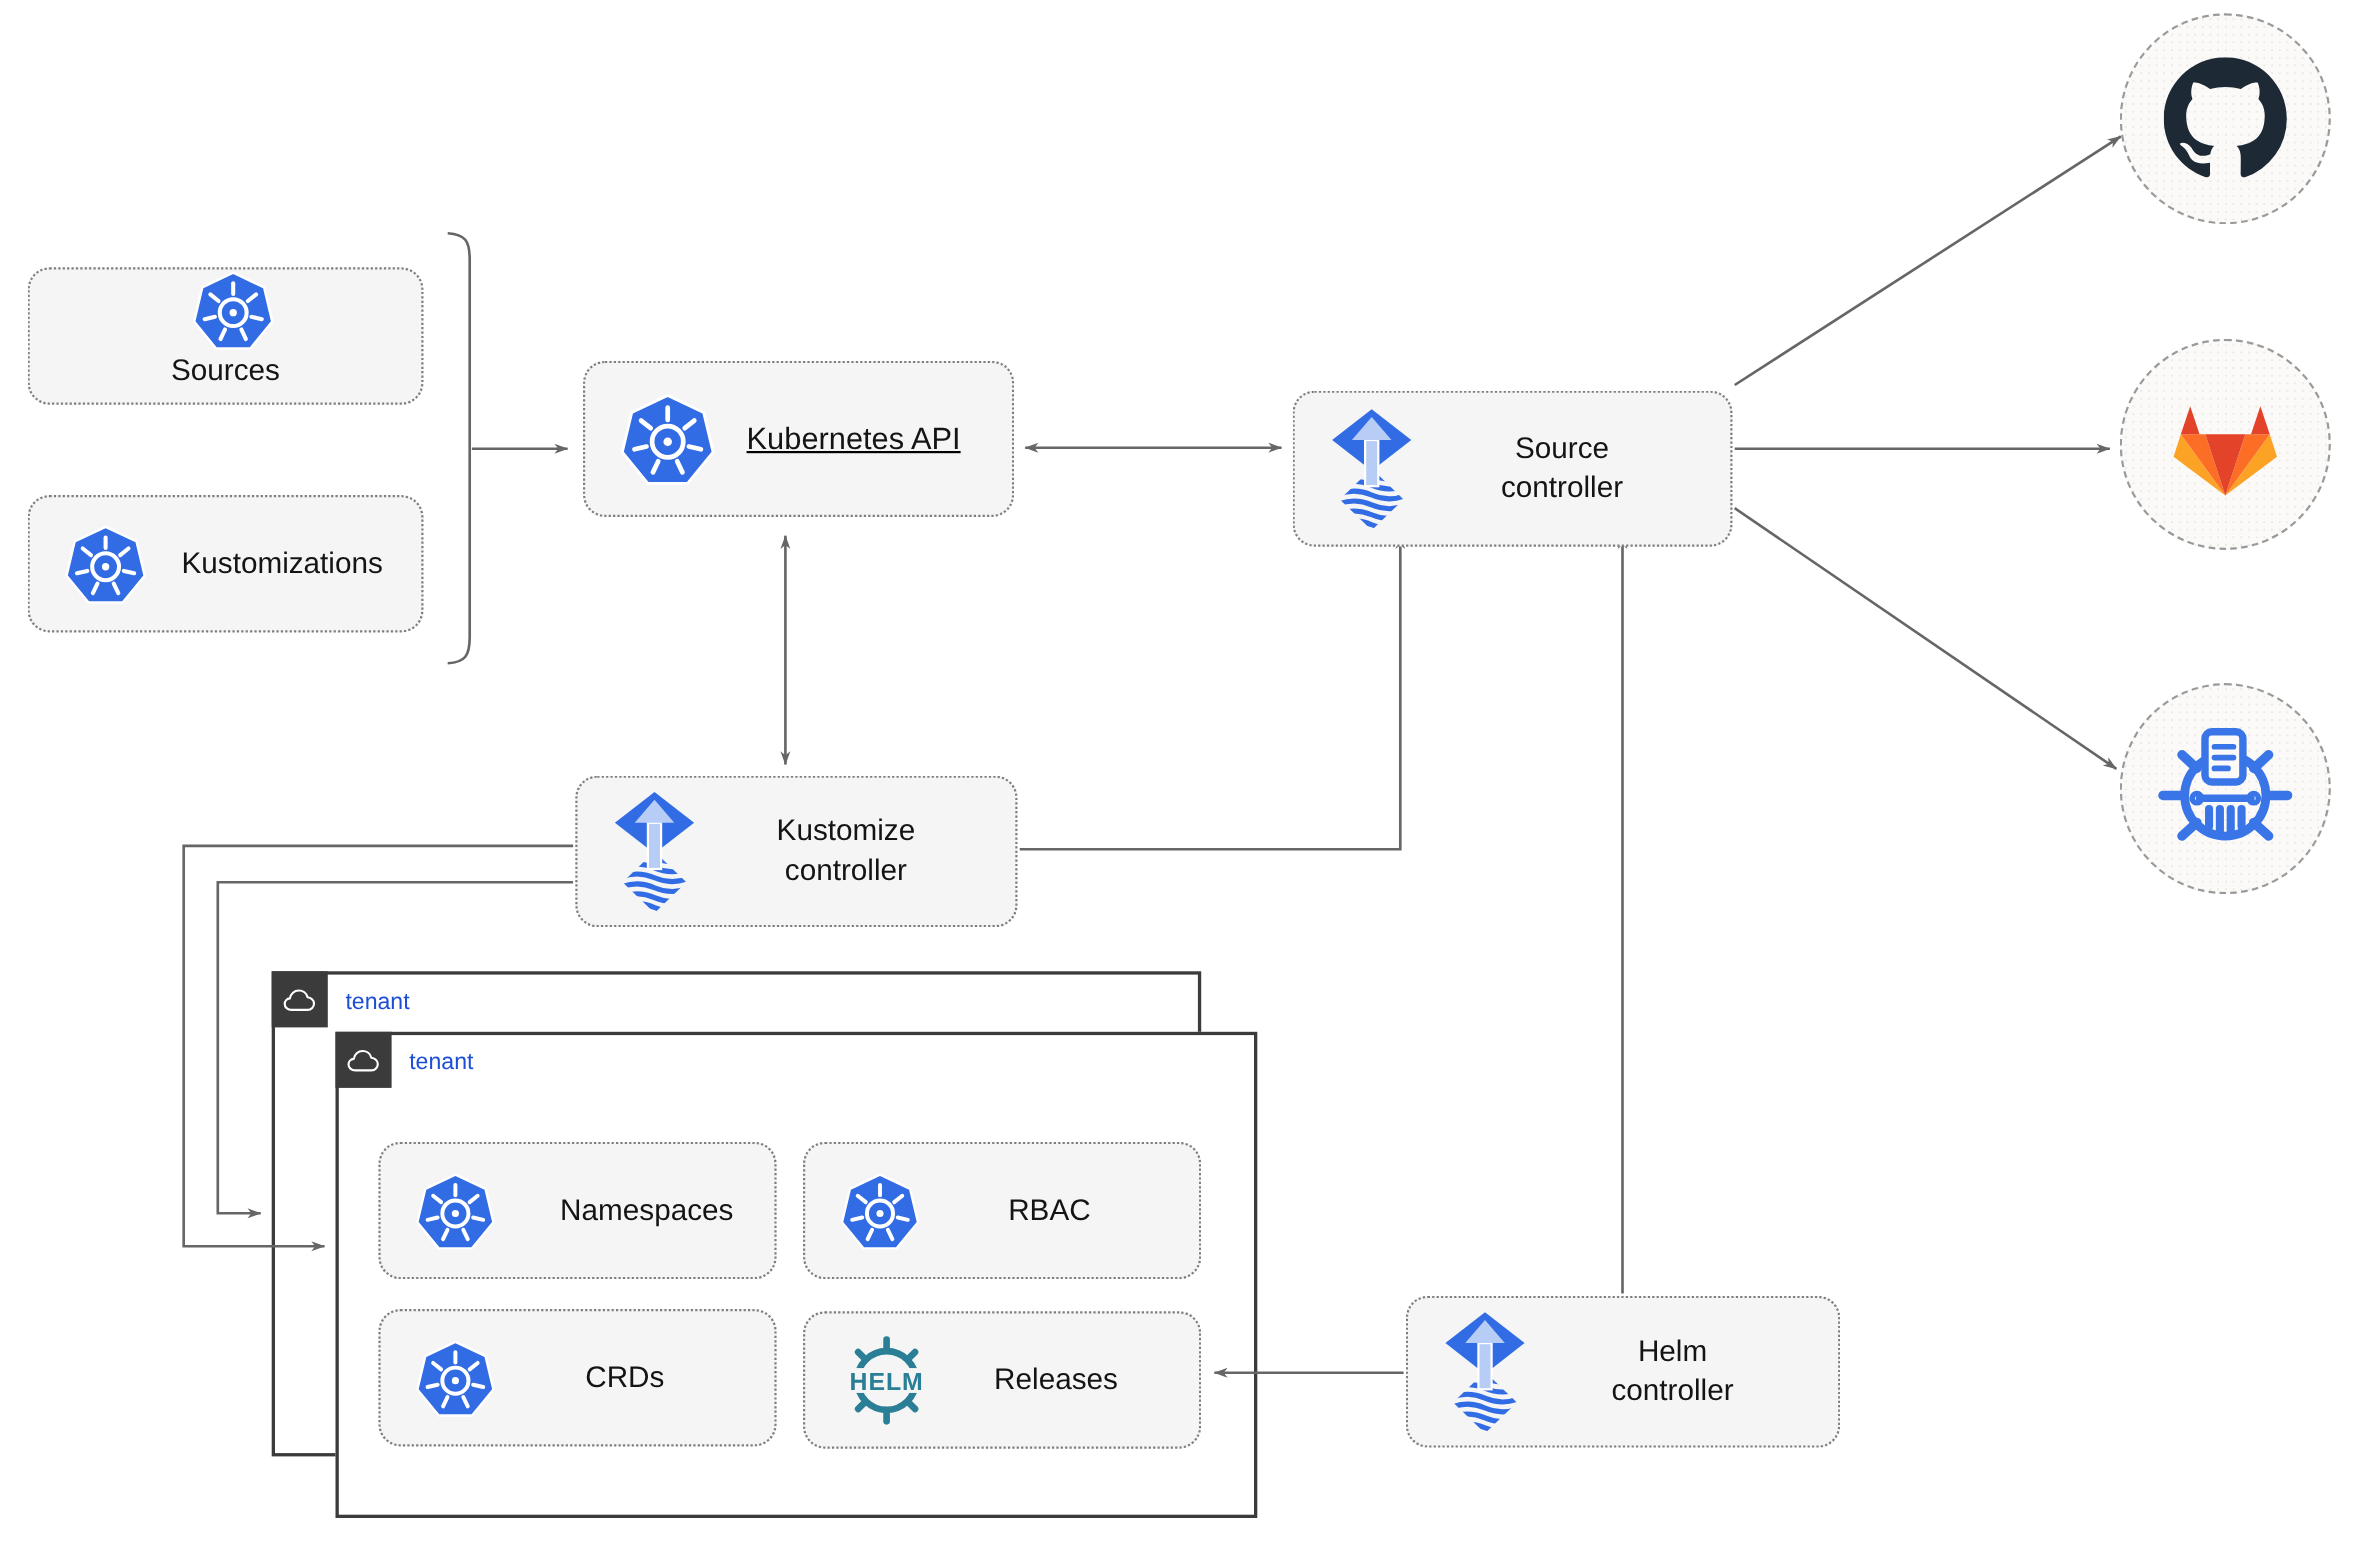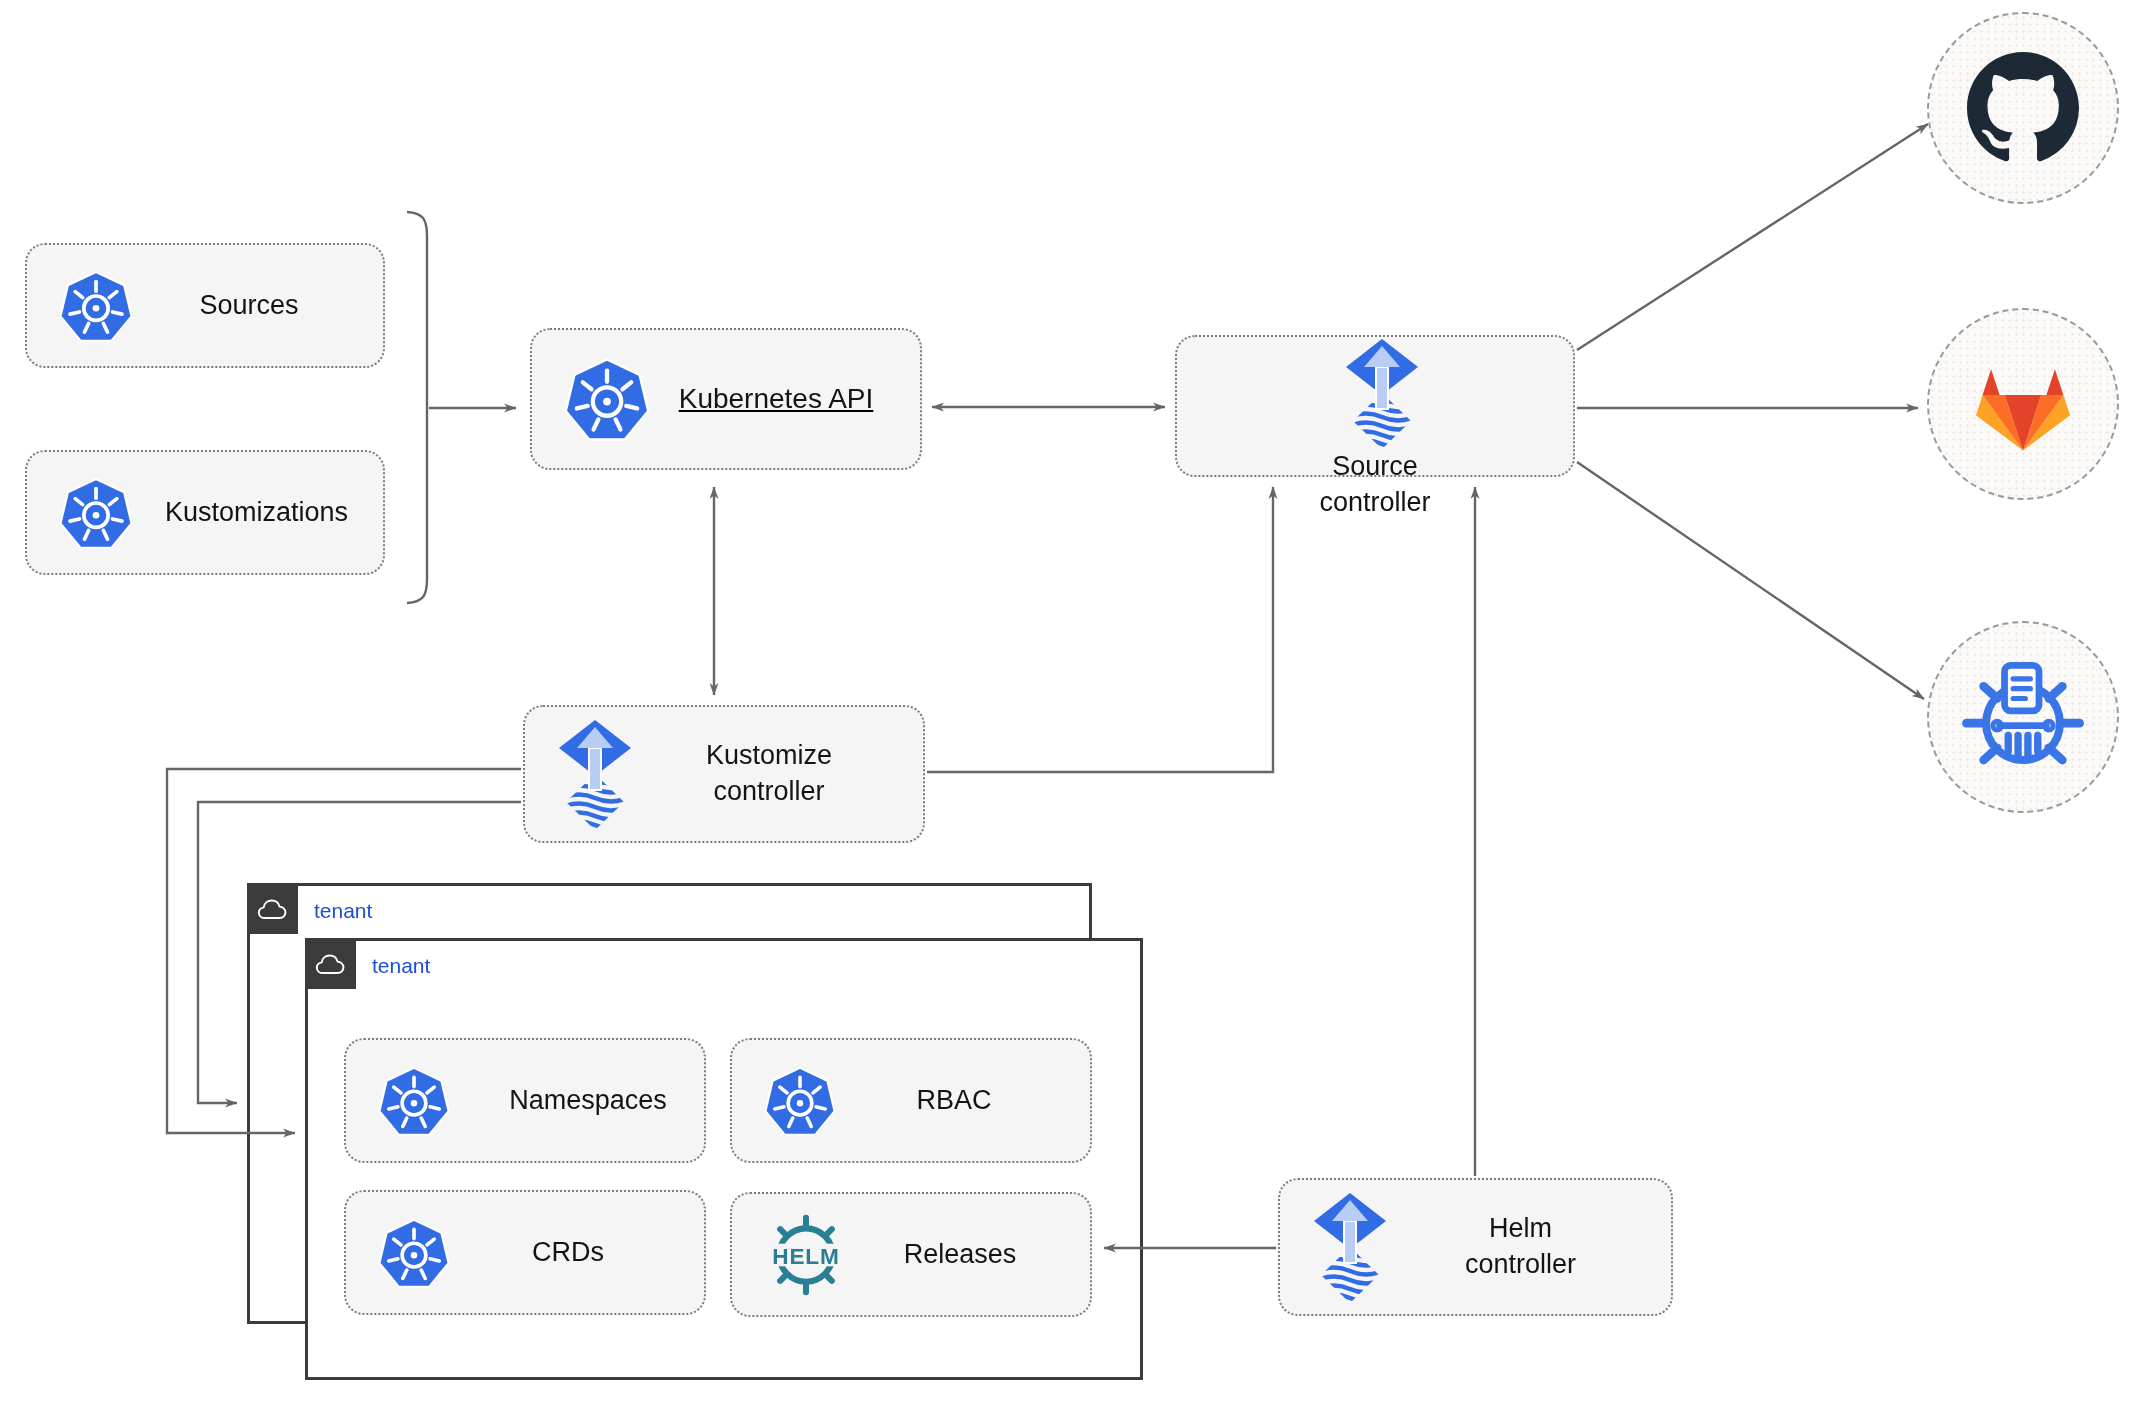--- a/index.html
+++ b/index.html
@@ -72,21 +72,21 @@
     <path d="M1276,1248 L1104,1248" marker-end="url(#ah)"></path>
 
     <path d="M521,769 L167,769 L167,1133 L295,1133" marker-end="url(#ah)"></path>
     <path d="M521,802 L198,802 L198,1103 L237,1103" marker-end="url(#ah)"></path>
 
     <path d="M1577,350 L1928,124" marker-end="url(#ah)"></path>
     <path d="M1577,408 L1918,408" marker-end="url(#ah)"></path>
     <path d="M1577,462 L1924,699" marker-end="url(#ah)"></path>
   </svg>
 
-  <div class="node" style="left:25px;top:243px;width:360px;height:125px;">
+  <div class="node" style="left:25px;top:243px;width:360px;height:125px;flex-direction:column;">
     <span class="icon">
       <svg width="74" height="74" viewBox="0 0 100 100">
         <polygon points="50,4 88,22 98,64 71,97 29,97 2,64 12,22" stroke-linejoin="round" style="fill:var(--k8s_blue);stroke:#fff;stroke-width:3"></polygon>
         <g style="stroke:#fff;stroke-width:5;" stroke-linecap="round">
           <circle cx="50" cy="53" r="16.5" style="fill:none;"></circle>
           <line x1="50" y1="30" x2="50" y2="17"></line>
             <line x1="68" y1="38.7" x2="78.1" y2="30.6"></line>
           <line x1="72.4" y1="58.1" x2="85.1" y2="61"></line>
             <line x1="60" y1="73.7" x2="65.6" y2="85.4"></line>
           <line x1="40" y1="73.7" x2="34.4" y2="85.4"></line>
@@ -132,21 +132,21 @@
           <line x1="40" y1="73.7" x2="34.4" y2="85.4"></line>
             <line x1="27.6" y1="58.1" x2="14.9" y2="61"></line>
           <line x1="32" y1="38.7" x2="21.9" y2="30.6"></line>
         </g>
         <circle cx="50" cy="53" r="4.5" style="fill:#fff"></circle>
       </svg>
     </span>
     <span class="label" style="font-size:28px">Kubernetes API</span>
   </div>
 
-  <div class="node" style="left:1175px;top:335px;width:400px;height:142px;flex-direction:column;">
+  <div class="node" style="left:1175px;top:355px;width:400px;height:142px;">
     <span class="icon">
       <svg width="76" height="112" viewBox="0 0 76 112">
         <defs>
             <clipPath id="fx1">
               <polygon points="38,56 67,84 38,112 9,84"></polygon>
             </clipPath>
           </defs>
         <polygon points="38,2 74,30 38,58 2,30" style="fill:var(--flux_blue)"></polygon>
         <g clip-path="url(#fx1)" style="stroke:var(--flux_blue);stroke-width:4.6;fill:none" stroke-linecap="round">
           <path d="M6,62 q16,-7 32,0 t32,0"></path>

